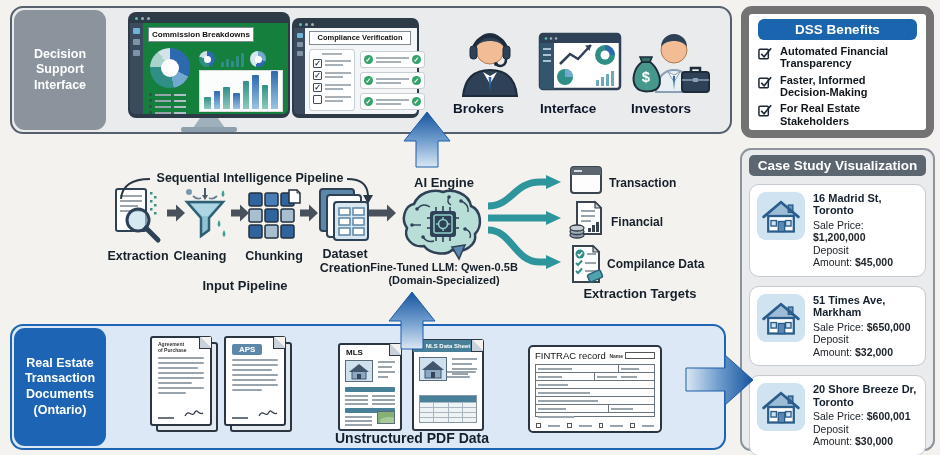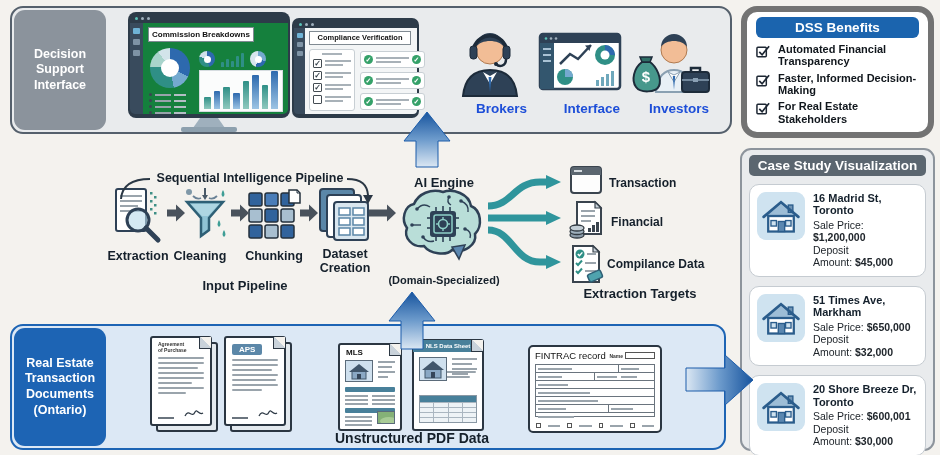--- a/index.html
+++ b/index.html
@@ -59,24 +59,24 @@
 .cbx{width:9px;height:9px;border:1.5px solid #444c53;border-radius:1px;background:#fff;font-size:8px;line-height:7px;font-weight:bold;color:#2e3a44;text-align:center;flex-shrink:0}
 .chk-lines{flex:1}
 .chk-lines i{display:block;height:2px;background:#a8b1b8;margin-bottom:2px}
 .chk-lines i:last-child{width:70%}
 .ver-panel{position:absolute;left:55px;top:23px;width:65px}
 .ver-box{height:17px;background:#fff;border:1px solid #c8cfd4;border-radius:3px;display:flex;align-items:center;gap:3px;padding:0 3px;margin-bottom:4px}
 .gck{width:9px;height:9px;border-radius:50%;background:#35a169;color:#fff;font-size:7px;line-height:9px;text-align:center;font-weight:bold;flex-shrink:0}
 .ver-lines{flex:1}
 .ver-lines i{display:block;height:2px;background:#a8b1b8;margin:2px 0}
 
-.person-label{position:absolute;font-weight:bold;font-size:13.5px;color:#1d4ed8;text-align:right;z-index:2}
+.person-label{position:absolute;font-weight:bold;font-size:13.5px;color:#0f172a;text-align:left;z-index:2}
 .icon-abs{position:absolute;z-index:2}
 
-.dss{position:absolute;left:741px;top:6px;width:193px;height:132px;background:#fff;border:6px solid #737373;border-radius:16px;padding:5px 9px;z-index:2}
+.dss{position:absolute;left:741px;top:6px;width:193px;height:132px;background:#fff;border:8px solid #737373;border-radius:11px;padding:5px 9px;z-index:2}
 .dss-head{background:#1b64ae;border-radius:6px;color:#fff;font-weight:bold;font-size:13.5px;text-align:center;padding:3px 0;margin-bottom:5px}
 .dss-item{display:flex;gap:7px;margin-bottom:4px;align-items:flex-start}
 .dss-item svg{flex-shrink:0;margin-top:1px}
 .dss-item span{font-weight:bold;font-size:11px;line-height:1.12;color:#10161c}
 
 .seq-label{position:absolute;left:155px;top:171px;width:190px;text-align:center;font-weight:bold;font-size:12.5px;color:#15202b;z-index:2}
 .step-label{position:absolute;top:250px;text-align:center;font-weight:bold;font-size:12.5px;color:#15202b;line-height:1.1;z-index:2}
 .input-label{position:absolute;left:175px;top:278px;width:140px;text-align:center;font-weight:bold;font-size:13px;color:#15202b;z-index:2}
 .engine-title{position:absolute;left:400px;top:175px;width:88px;text-align:center;font-weight:bold;font-size:13px;color:#15202b;z-index:2}
 .model-line{position:absolute;left:362px;width:164px;text-align:center;font-weight:bold;font-size:11px;color:#15202b;z-index:2}
@@ -463,20 +463,21 @@
     <rect x="35" y="28" width="18" height="18" rx="2" fill="none" stroke="#8fd0c8" stroke-width="1.5"></rect>
     <circle cx="44" cy="37" r="4.5" fill="none" stroke="#8fd0c8" stroke-width="1.6"></circle>
     <g stroke="#8fd0c8" stroke-width="1.4">
       <line x1="44" y1="30" x2="44" y2="33"></line>
         <line x1="44" y1="41" x2="44" y2="44"></line>
         <line x1="37" y1="37" x2="40" y2="37"></line>
         <line x1="48" y1="37" x2="51" y2="37"></line>
     </g>
   </svg>
 
+  <div class="model-line" style="top:261px">Fine-Tuned LLM: Qwen-0.5B</div>
   <div class="model-line" style="top:274px">(Domain-Specialized)</div>
 
   <svg class="icon-abs" style="left:570px;top:166px" width="32" height="28" viewBox="0 0 32 28">
     <rect x="1" y="1" width="30" height="26" rx="3" fill="#fdfdfd" stroke="#3a444e" stroke-width="2"></rect>
     <path d="M1 4 a3 3 0 0 1 3-3 h24 a3 3 0 0 1 3 3 v5 H1 Z" fill="#5b6670"></path>
     <rect x="4" y="4" width="8" height="2" fill="#d5dbe0"></rect>
   </svg>
   <div class="target-label" style="left:609px;top:176px">Transaction</div>
 
   <svg class="icon-abs" style="left:569px;top:200px" width="34" height="40" viewBox="0 0 34 40">

